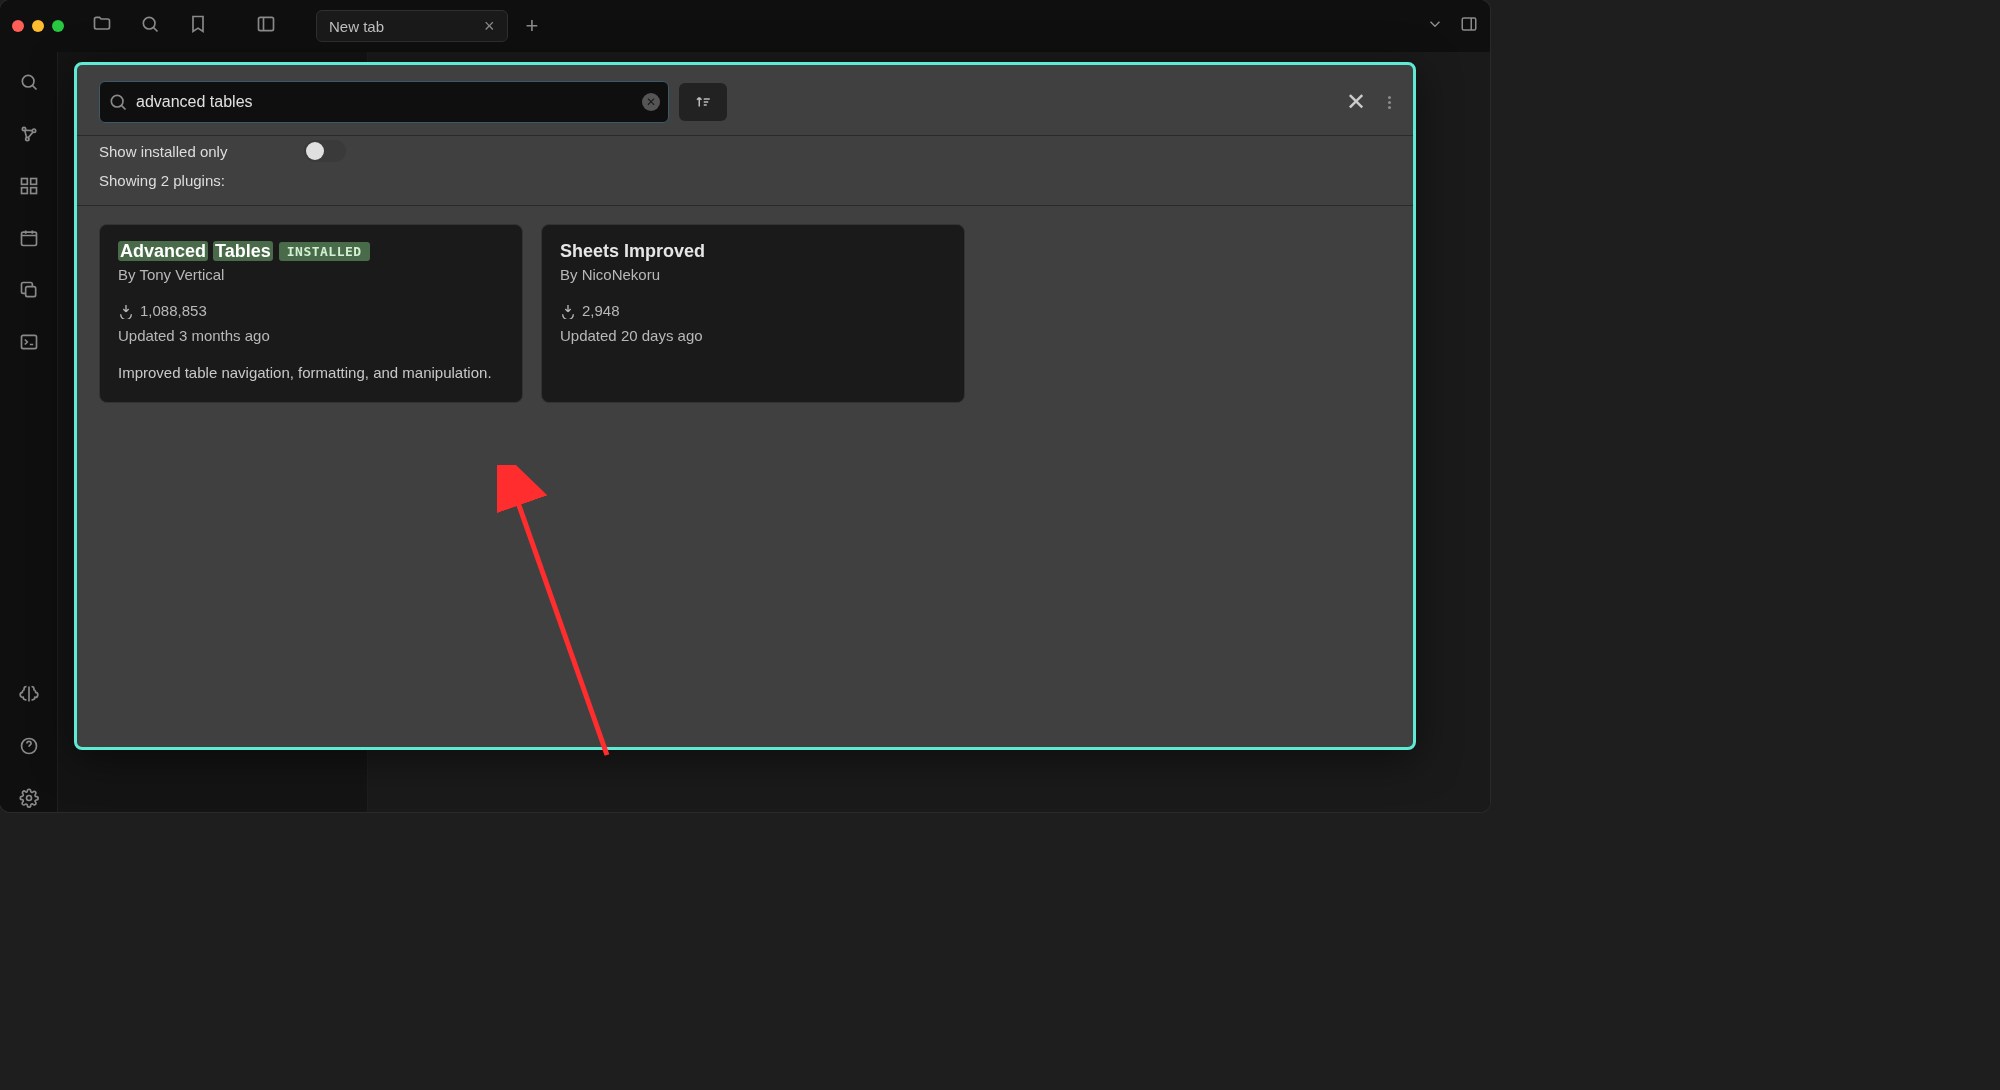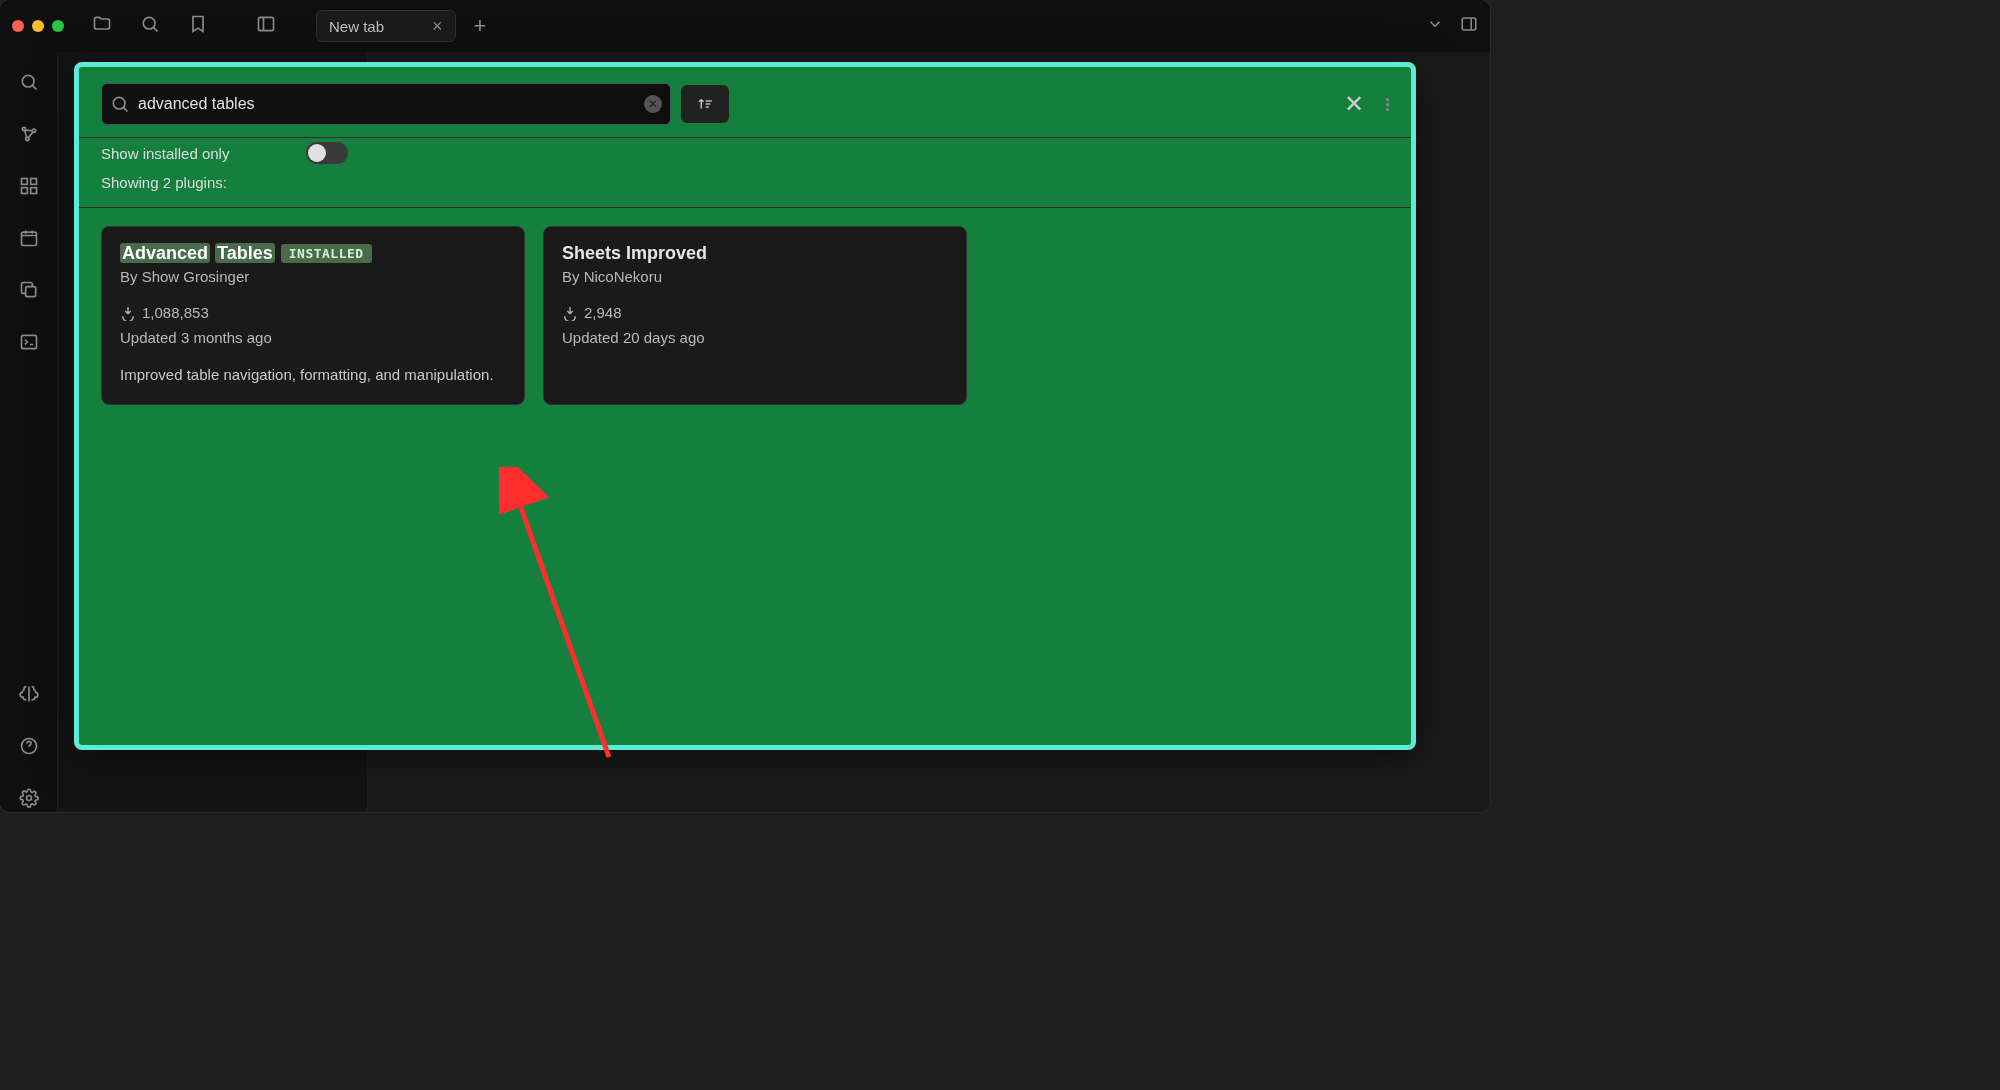--- a/index.html
+++ b/index.html
@@ -44,21 +44,21 @@
 .titlebar-right { margin-left: auto; display:flex; gap:16px; color:#8a8a8a; align-items:center;}
 .titlebar-right svg { width:18px; height:18px;}
 
 .tab {
   display: flex;
   align-items: center;
   background: #1a1a1a;
   border: 1px solid #2f2f2f;
   border-radius: 6px;
   padding: 6px 12px;
-  gap: 48px;
+  gap: 100px;
   color: #bfbfbf;
   font-size: 15px;
 }
 .tab-close { color:#8a8a8a; cursor:pointer; font-size:18px; line-height:1;}
 .new-tab-btn { color:#8a8a8a; font-size:22px; margin-left:18px; cursor:pointer;}
 
 .body-row { display:flex; height: calc(100% - 52px); }
 
 .left-rail {
   width: 58px;
@@ -79,23 +79,23 @@
   width: 310px;
   background: #141414;
   border-right: 1px solid #1e1e1e;
 }
 
 .main { flex:1; background: #1a1a1a; position:relative; padding: 10px 14px 14px 14px;}
 
 .modal {
   position: absolute;
   left: 74px; top: 62px; right: 74px; bottom: 62px;
-  border: 5px solid #5eead4;
+  border: 3px solid #5eead4;
   border-radius: 8px;
-  background: #15803d;
+  background: #404040;
   display: flex;
   flex-direction: column;
   box-shadow: 0 8px 40px rgba(0,0,0,.5);
 }
 .modal-header {
   padding: 16px 22px 12px 22px;
   border-bottom: 1px solid #2a2a2a;
   display:flex; align-items:center;
 }
 .search-wrap {
@@ -334,21 +334,21 @@
 
     <div style="border-top:1px solid #2a2a2a;"></div>
 
     <div class="results">
 
       <div class="card">
         <div class="card-title">
           <span><span class="hl">Advanced</span> <span class="hl">Tables</span></span>
           <span class="badge">INSTALLED</span>
         </div>
-        <div class="card-meta">By Show Grosinger</div>
+        <div class="card-meta">By Tony Vertical</div>
         <div class="dl-row">
           <svg viewBox="0 0 24 24" fill="none" stroke="currentColor" stroke-width="2">
               <path d="M12 3v10m0 0l-4-4m4 4l4-4M4 17a8 8 0 0016 0"></path>
             </svg>
           <span>1,088,853</span>
         </div>
         <div class="card-updated">Updated 3 months ago</div>
         <div class="card-desc">Improved table navigation, formatting, and manipulation.</div>
       </div>
 

